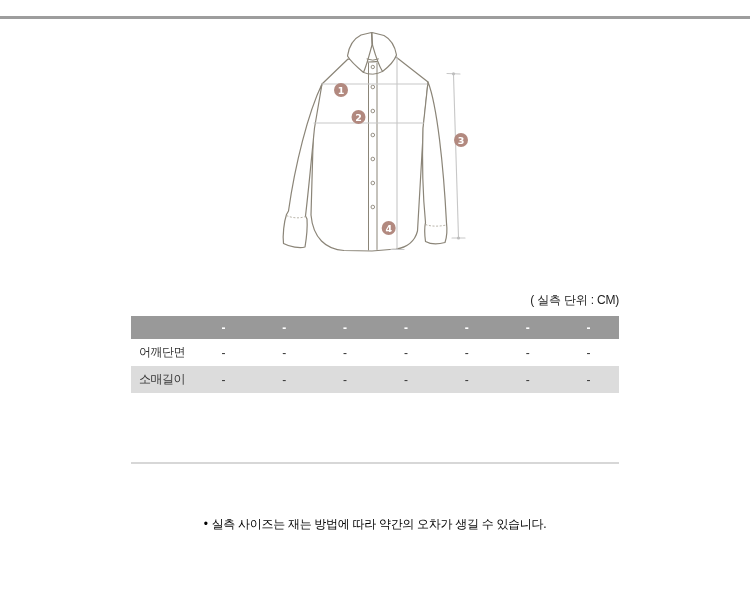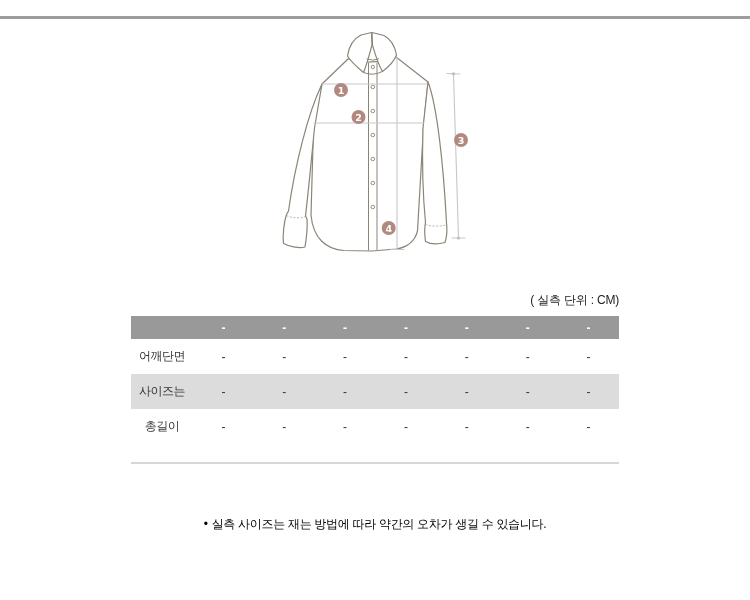--- a/index.html
+++ b/index.html
@@ -36,21 +36,21 @@
   table.size-table{
     width:488px;border-collapse:collapse;table-layout:fixed;
     font-size:12px;color:var(--table-text);
   }
   table.size-table th, table.size-table td{
     text-align:center;vertical-align:middle;padding:0;
     font-weight:normal;
   }
   table.size-table thead tr{height:23px;background:var(--header-bg);}
   table.size-table thead th{color:#ffffff;font-weight:bold;font-size:12px;}
-  table.size-table tbody tr{height:35px;background:#ffffff;}
+  table.size-table tbody tr{height:27px;background:#ffffff;}
   table.size-table tbody tr:nth-child(even){background:var(--alt-row-bg);}
   td.row-label{letter-spacing:-0.5px;}
   .bottom-divider{
     position:absolute;left:131px;top:462px;width:488px;height:2px;
     background:#d7d7d7;
   }
   .note{
     position:absolute;left:0;top:516px;width:750px;
     text-align:center;font-size:12px;color:#000000;line-height:16px;
     letter-spacing:-0.3px;
@@ -189,31 +189,21 @@
           <td class="row-label">어깨단면</td>
           <td>-</td>
           <td>-</td>
           <td>-</td>
           <td>-</td>
           <td>-</td>
           <td>-</td>
           <td>-</td>
         </tr>
         <tr>
-          <td class="row-label">사이즈는</td>
-          <td>-</td>
-          <td>-</td>
-          <td>-</td>
-          <td>-</td>
-          <td>-</td>
-          <td>-</td>
-          <td>-</td>
-        </tr>
-        <tr>
-          <td class="row-label">총길이</td>
+          <td class="row-label">소매길이</td>
           <td>-</td>
           <td>-</td>
           <td>-</td>
           <td>-</td>
           <td>-</td>
           <td>-</td>
           <td>-</td>
         </tr>
       </tbody>
     </table>

